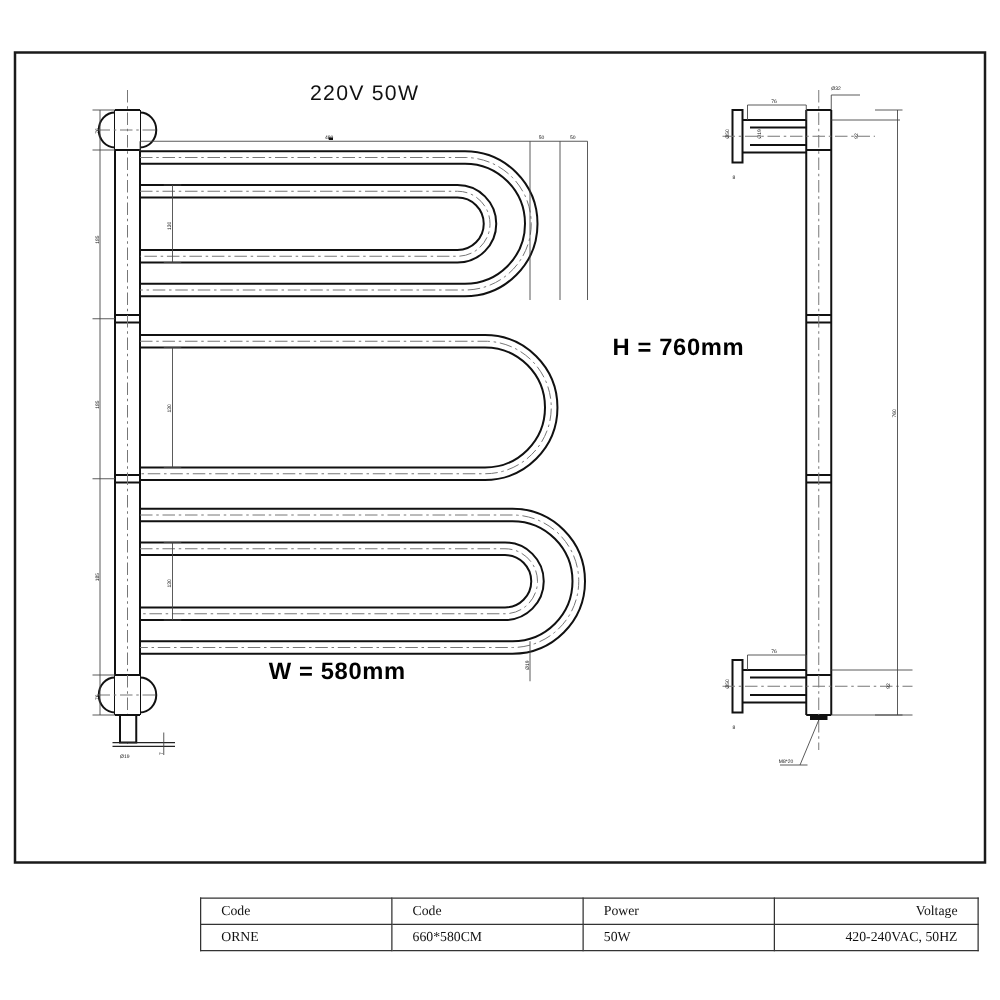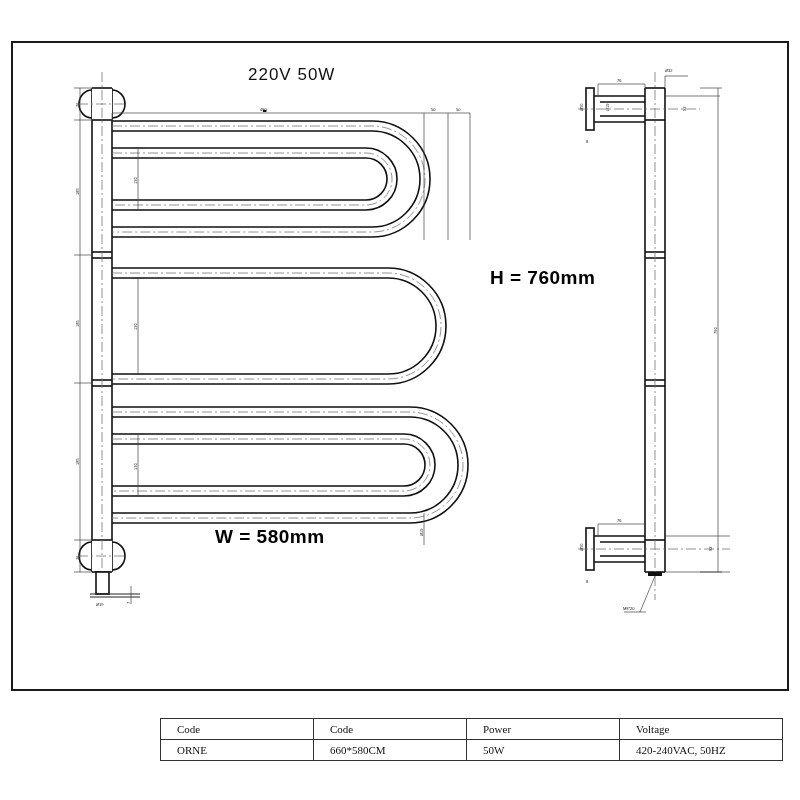--- a/index.html
+++ b/index.html
@@ -20,21 +20,21 @@
   .titletext{font-family:"Liberation Sans",sans-serif;font-size:17px;
              fill:#111;letter-spacing:1px;}
   .bigtext{font-family:"Liberation Sans",sans-serif;font-size:19px;
            font-weight:bold;fill:#000;letter-spacing:0.5px;}
   .spec-table{position:absolute;left:160px;top:718px;
               border-collapse:collapse;}
   .spec-table td{border:1px solid #333;font-size:11px;
                  font-family:"Liberation Serif",serif;
                  padding:3px 16px;height:14px;color:#111;
                  background:#fff;}
-  .c1{width:120px;} .c2{width:120px;} .c3{width:120px;} .c4{width:130px;}
+  .c1{width:120px;} .c2{width:120px;} .c3{width:120px;} .c4{width:130px;text-align:right;}
 </style>
 </head>
 <body>
 
 <div class="sheet">
 <svg width="800" height="800" viewBox="0 0 800 800">
 
   <rect class="frame" x="12" y="42" width="776" height="648"></rect>
 
   <g>

